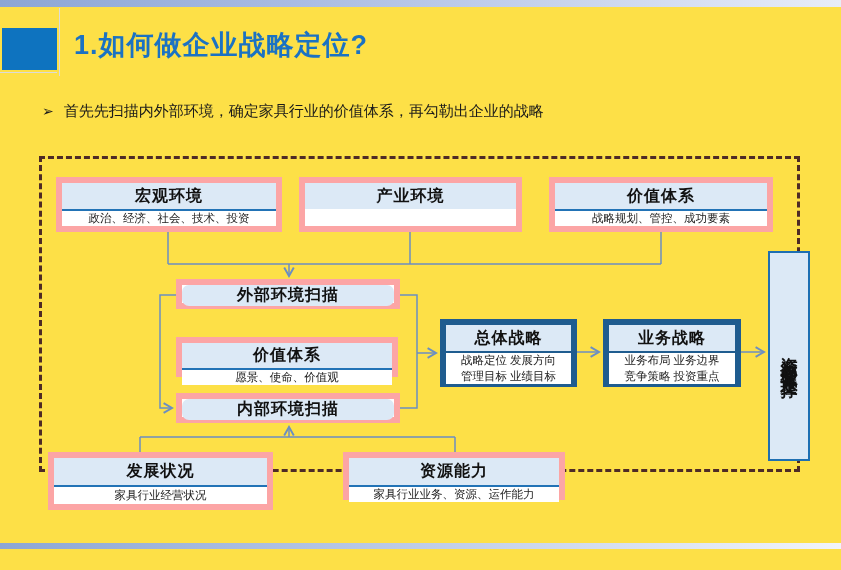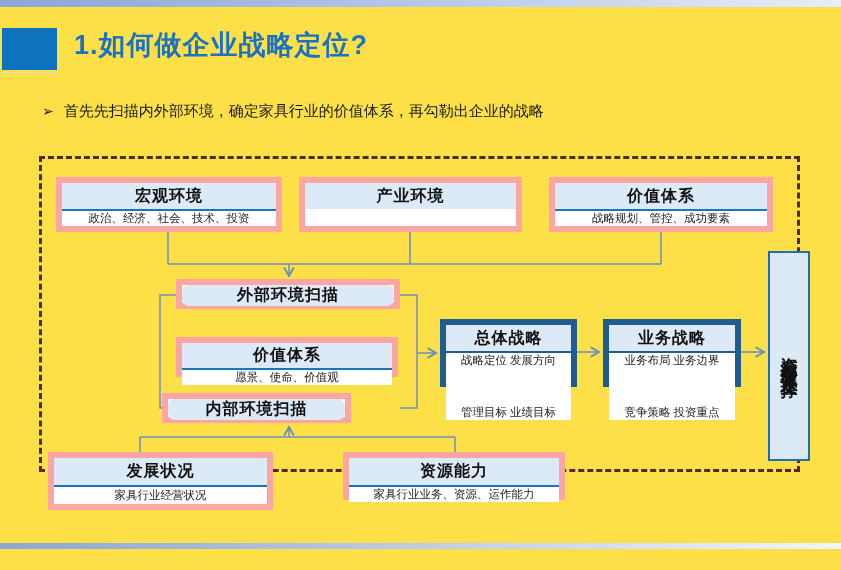--- a/index.html
+++ b/index.html
@@ -38,21 +38,21 @@
     display:flex;align-items:center;justify-content:center;flex:0 0 auto;
     letter-spacing:1px;white-space:nowrap;
   }
   .dbox .bd{
     background:#ffffff;border-top:2px solid #2273B6;font-size:11.5px;color:#222;
     display:flex;align-items:center;justify-content:center;flex:1 1 auto;
     white-space:nowrap;
   }
   .dbox.hd-only .hd{flex:1 1 auto;border-radius:7px;}
   .dbox.strategy{border-color:#1F5C8F;}
-  .dbox.strategy .bd{border-top-color:#1F5C8F;flex-direction:column;line-height:1.35;gap:36px;}
+  .dbox.strategy .bd{border-top-color:#1F5C8F;flex-direction:column;line-height:1.35;}
   .vbox{
     position:absolute;left:768px;top:251px;width:42px;height:210px;
     background:#DCE9F6;border:2px solid #1E6FB2;box-sizing:border-box;z-index:3;
     display:flex;align-items:center;justify-content:center;
   }
   .vbox .vtext{
     writing-mode:vertical-rl;text-orientation:upright;
     font-size:17px;font-weight:bold;color:#111;letter-spacing:3px;line-height:1;
   }
 </style>
@@ -119,21 +119,21 @@
 
   <div class="dbox hd-only" style="left:176px;top:279px;width:224px;height:30px">
     <div class="hd">外部环境扫描</div>
   </div>
 
   <div class="dbox" style="left:176px;top:337px;width:222px;height:40px">
     <div class="hd" style="height:25px">价值体系</div>
     <div class="bd">愿景、使命、价值观</div>
   </div>
 
-  <div class="dbox hd-only" style="left:162px;top:393px;width:189px;height:30px">
+  <div class="dbox hd-only" style="left:176px;top:393px;width:224px;height:30px">
     <div class="hd">内部环境扫描</div>
   </div>
 
   <div class="dbox strategy" style="left:440px;top:319px;width:137px;height:68px">
     <div class="hd" style="height:26px">总体战略</div>
     <div class="bd">
       <span>战略定位 发展方向</span>
       <span>管理目标 业绩目标</span>
     </div>
   </div>

